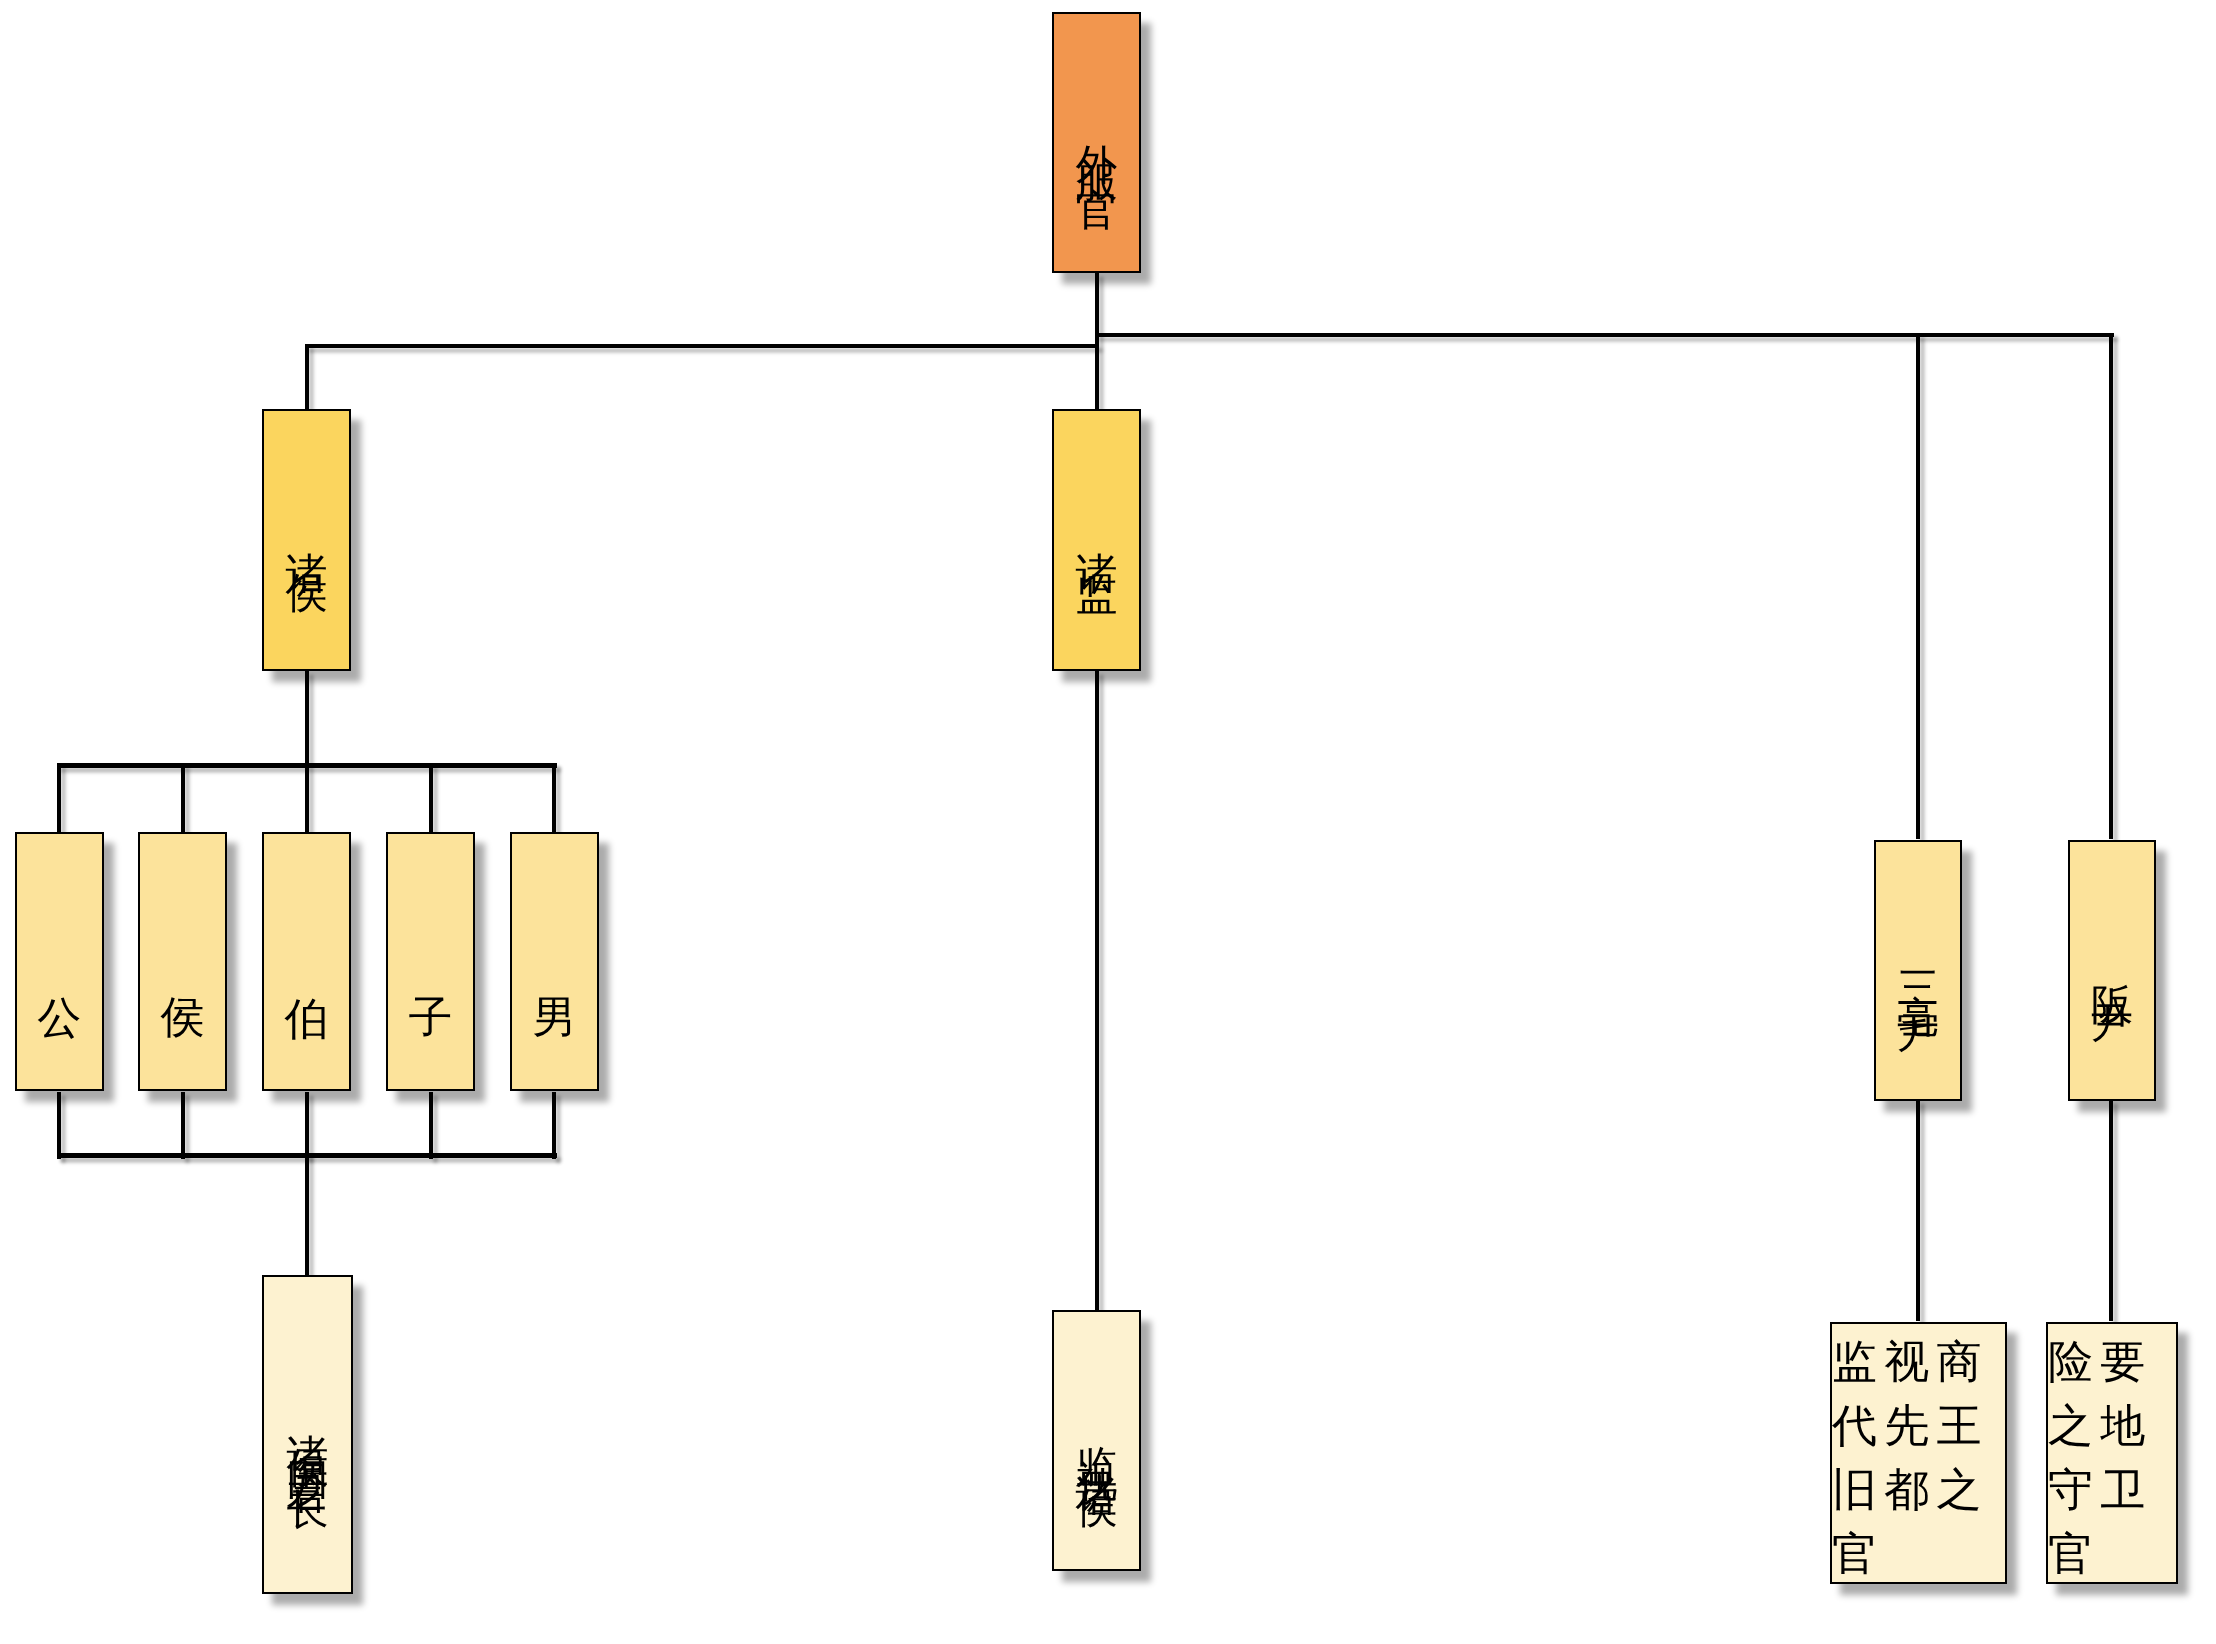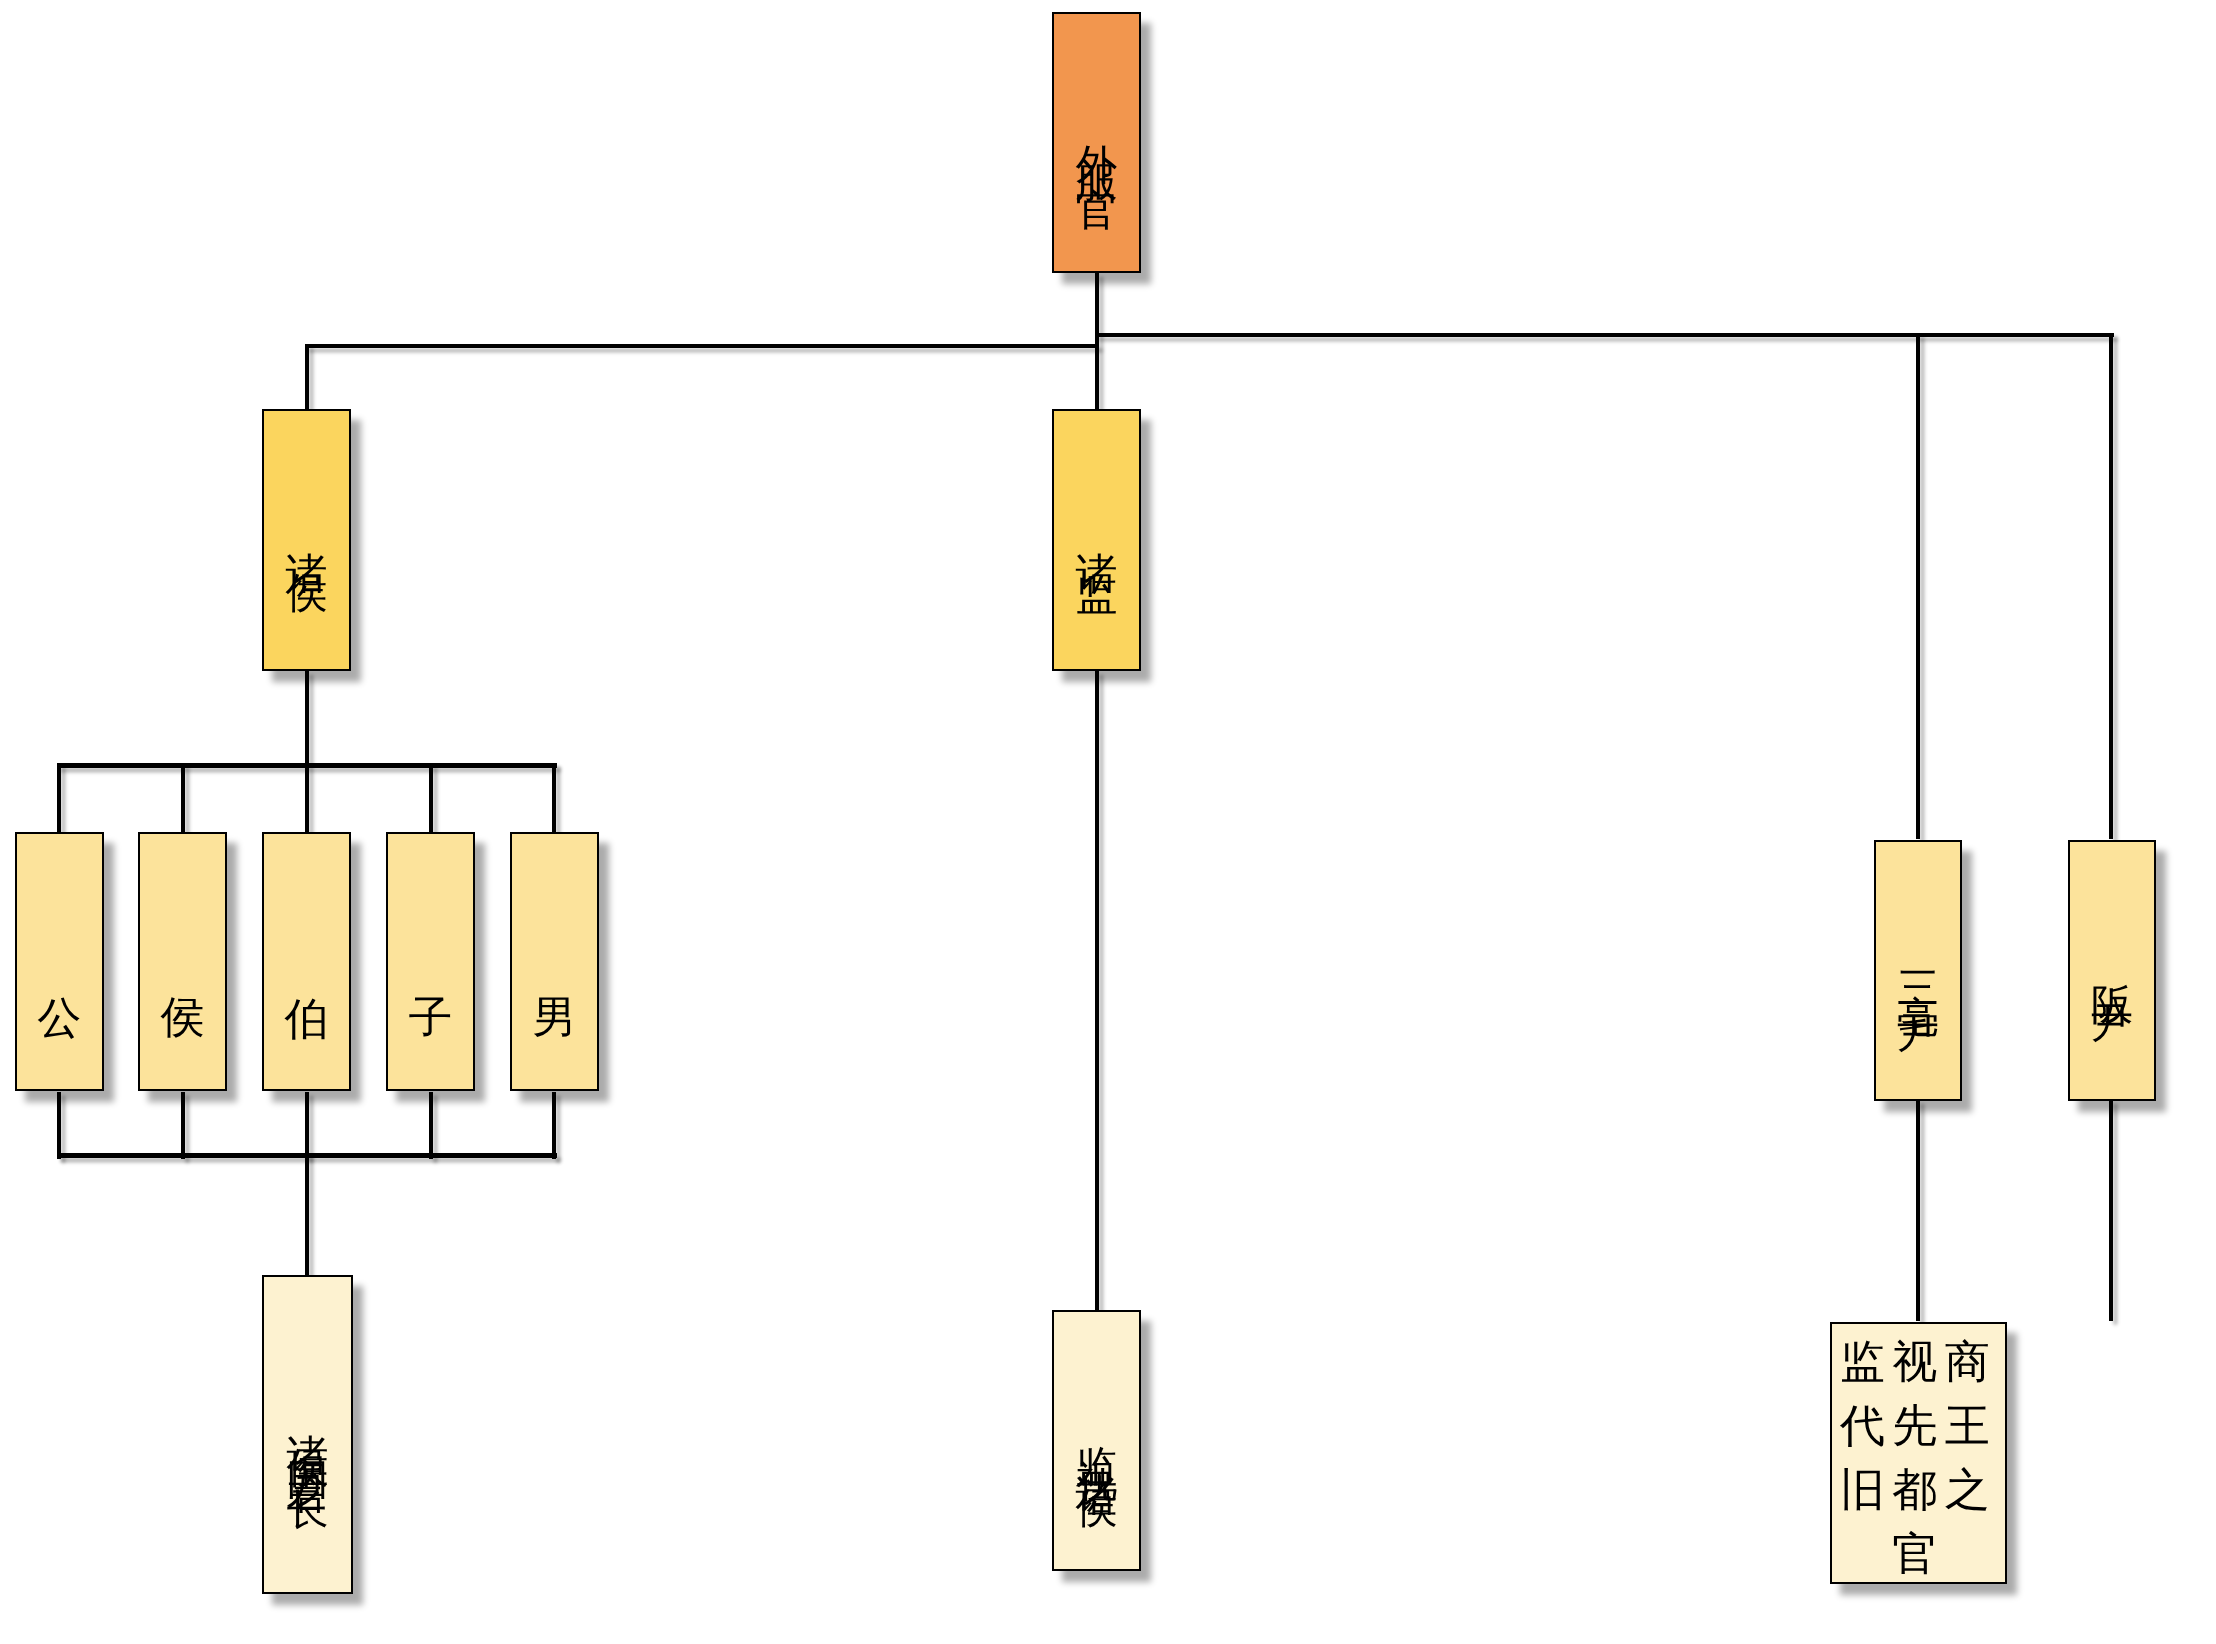--- a/index.html
+++ b/index.html
@@ -40,21 +40,21 @@
   }
   .fs-node{font-size:42px;letter-spacing:0.50em;}
   .fs-rank{font-size:44px;letter-spacing:0;}
   .fs-tall{font-size:42px;letter-spacing:0.32em;}
   .fs-mid{font-size:42px;letter-spacing:0.34em;}
   .wrap{
     width:100%;
     font-size:45px;
     line-height:64px;
     letter-spacing:7.3px;
-    text-align:center;
+    text-align:left;
     margin-top:9px;
   }
   .line{
     position:absolute;
     background:var(--c-line);
   }
   .hl{box-shadow:3.7px 4.4px 3.7px rgba(0,0,0,0.28);}
   .vl{box-shadow:4.4px 3.7px 3.7px rgba(0,0,0,0.28);}
 </style>
 </head>
@@ -135,15 +135,18 @@
   </div>
 
   <div class="box f-leaf" style="left:1052px;top:1310px;width:89px;height:261px;">
     <span class="v fs-mid">监视诸侯</span>
   </div>
 
   <div class="box f-leaf" style="left:1830px;top:1322px;width:177px;height:262px;">
     <span class="wrap">监视商代先王旧都之官</span>
   </div>
 
+  <div class="box f-leaf" style="left:2046px;top:1322px;width:132px;height:262px;">
+    <span class="wrap">险要之地守卫官</span>
+  </div>
 
 </div>
 
 
 </body></html>

